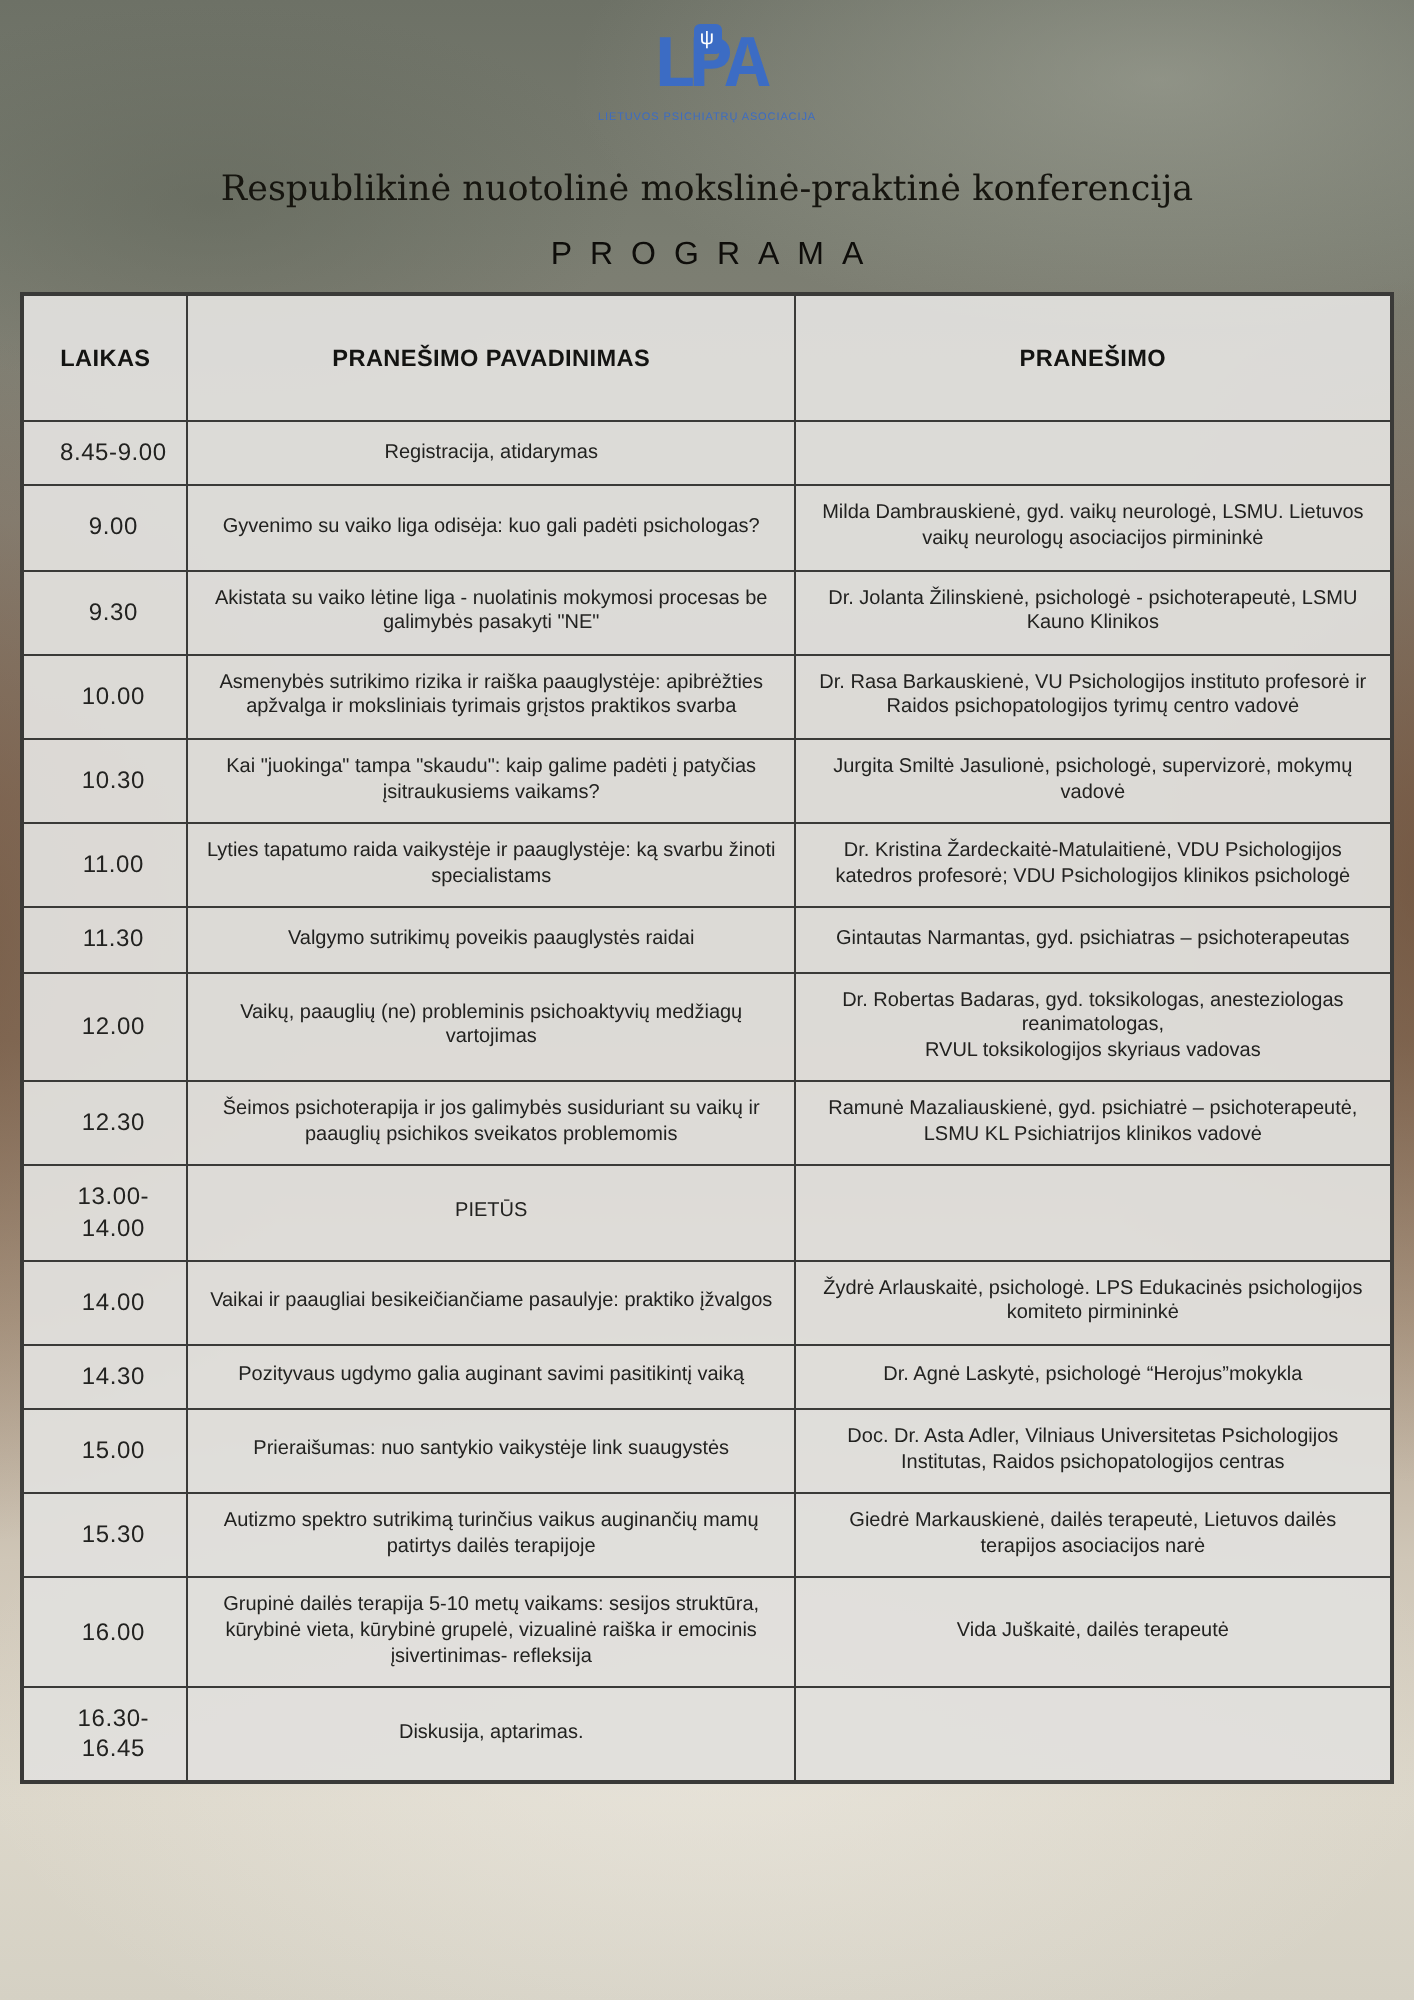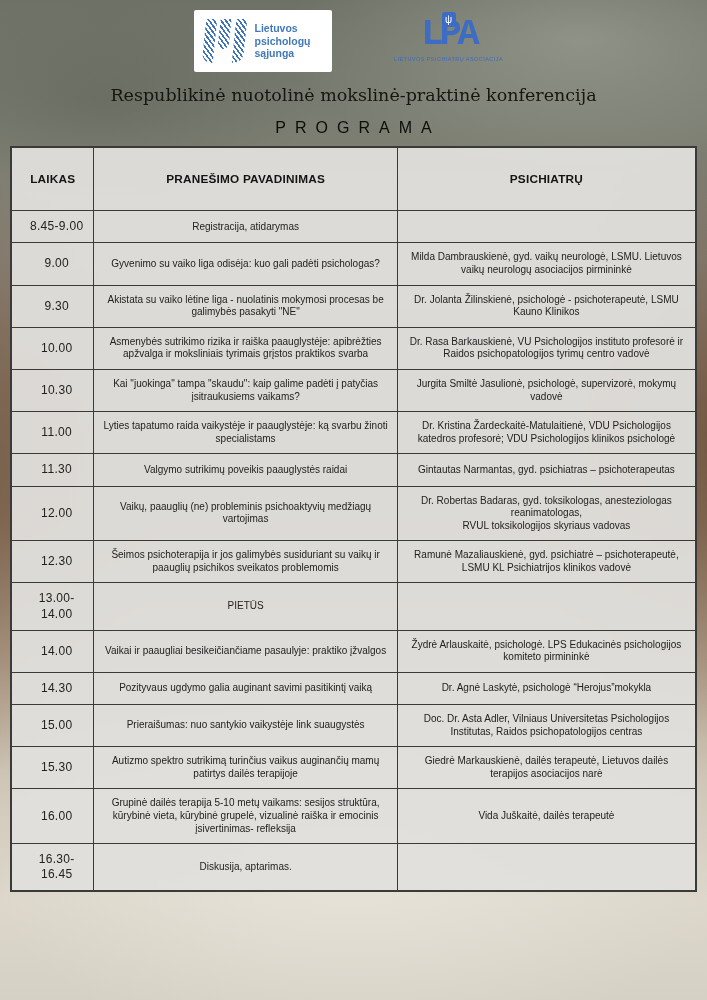--- a/index.html
+++ b/index.html
@@ -68,32 +68,20 @@
   }
   th { font-weight: 700; color: #141412; height: 64px; font-size: 11.8px; letter-spacing: 0.2px; }
   td.time { font-size: 12px; letter-spacing: 0.3px; padding-left: 16px; }
   td.speaker { white-space: pre-line; }
 </style>
 </head>
 <body>
 
 <div class="header">
   <div class="logos">
-    <div class="lps-box">
-      <div class="lps-mark">
-        <div class="lps-bar b1"></div>
-        <div class="lps-bar b2"></div>
-        <div class="lps-bar b3"></div>
-      </div>
-      <div class="lps-text">
-        <div>Lietuvos</div>
-        <div>psichologų</div>
-        <div>sąjunga</div>
-      </div>
-    </div>
     <div class="lpa">
       <div class="lpa-monogram"><span>L</span><span>P</span><span>A</span></div>
       <div class="lpa-psi">ψ</div>
       <div class="lpa-caption">LIETUVOS PSICHIATRŲ ASOCIACIJA</div>
     </div>
   </div>
   <div class="title">
     <div>Respublikinė nuotolinė mokslinė-praktinė konferencija</div>
   </div>
   <div class="program-heading">PROGRAMA</div>
@@ -102,21 +90,21 @@
 <table class="program">
   <colgroup>
     <col style="width:12.1%">
     <col style="width:44.3%">
     <col style="width:43.6%">
   </colgroup>
   <thead>
     <tr>
       <th>LAIKAS</th>
       <th>PRANEŠIMO PAVADINIMAS</th>
-      <th>PSICHIATRŲ</th>
+      <th>PRANEŠIMO</th>
     </tr>
   </thead>
   <tbody>
       <tr>
         <td class="time">8.45-9.00</td>
         <td>Registracija, atidarymas</td>
         <td class="speaker"></td>
       </tr>
       <tr>
         <td class="time">9.00</td>

